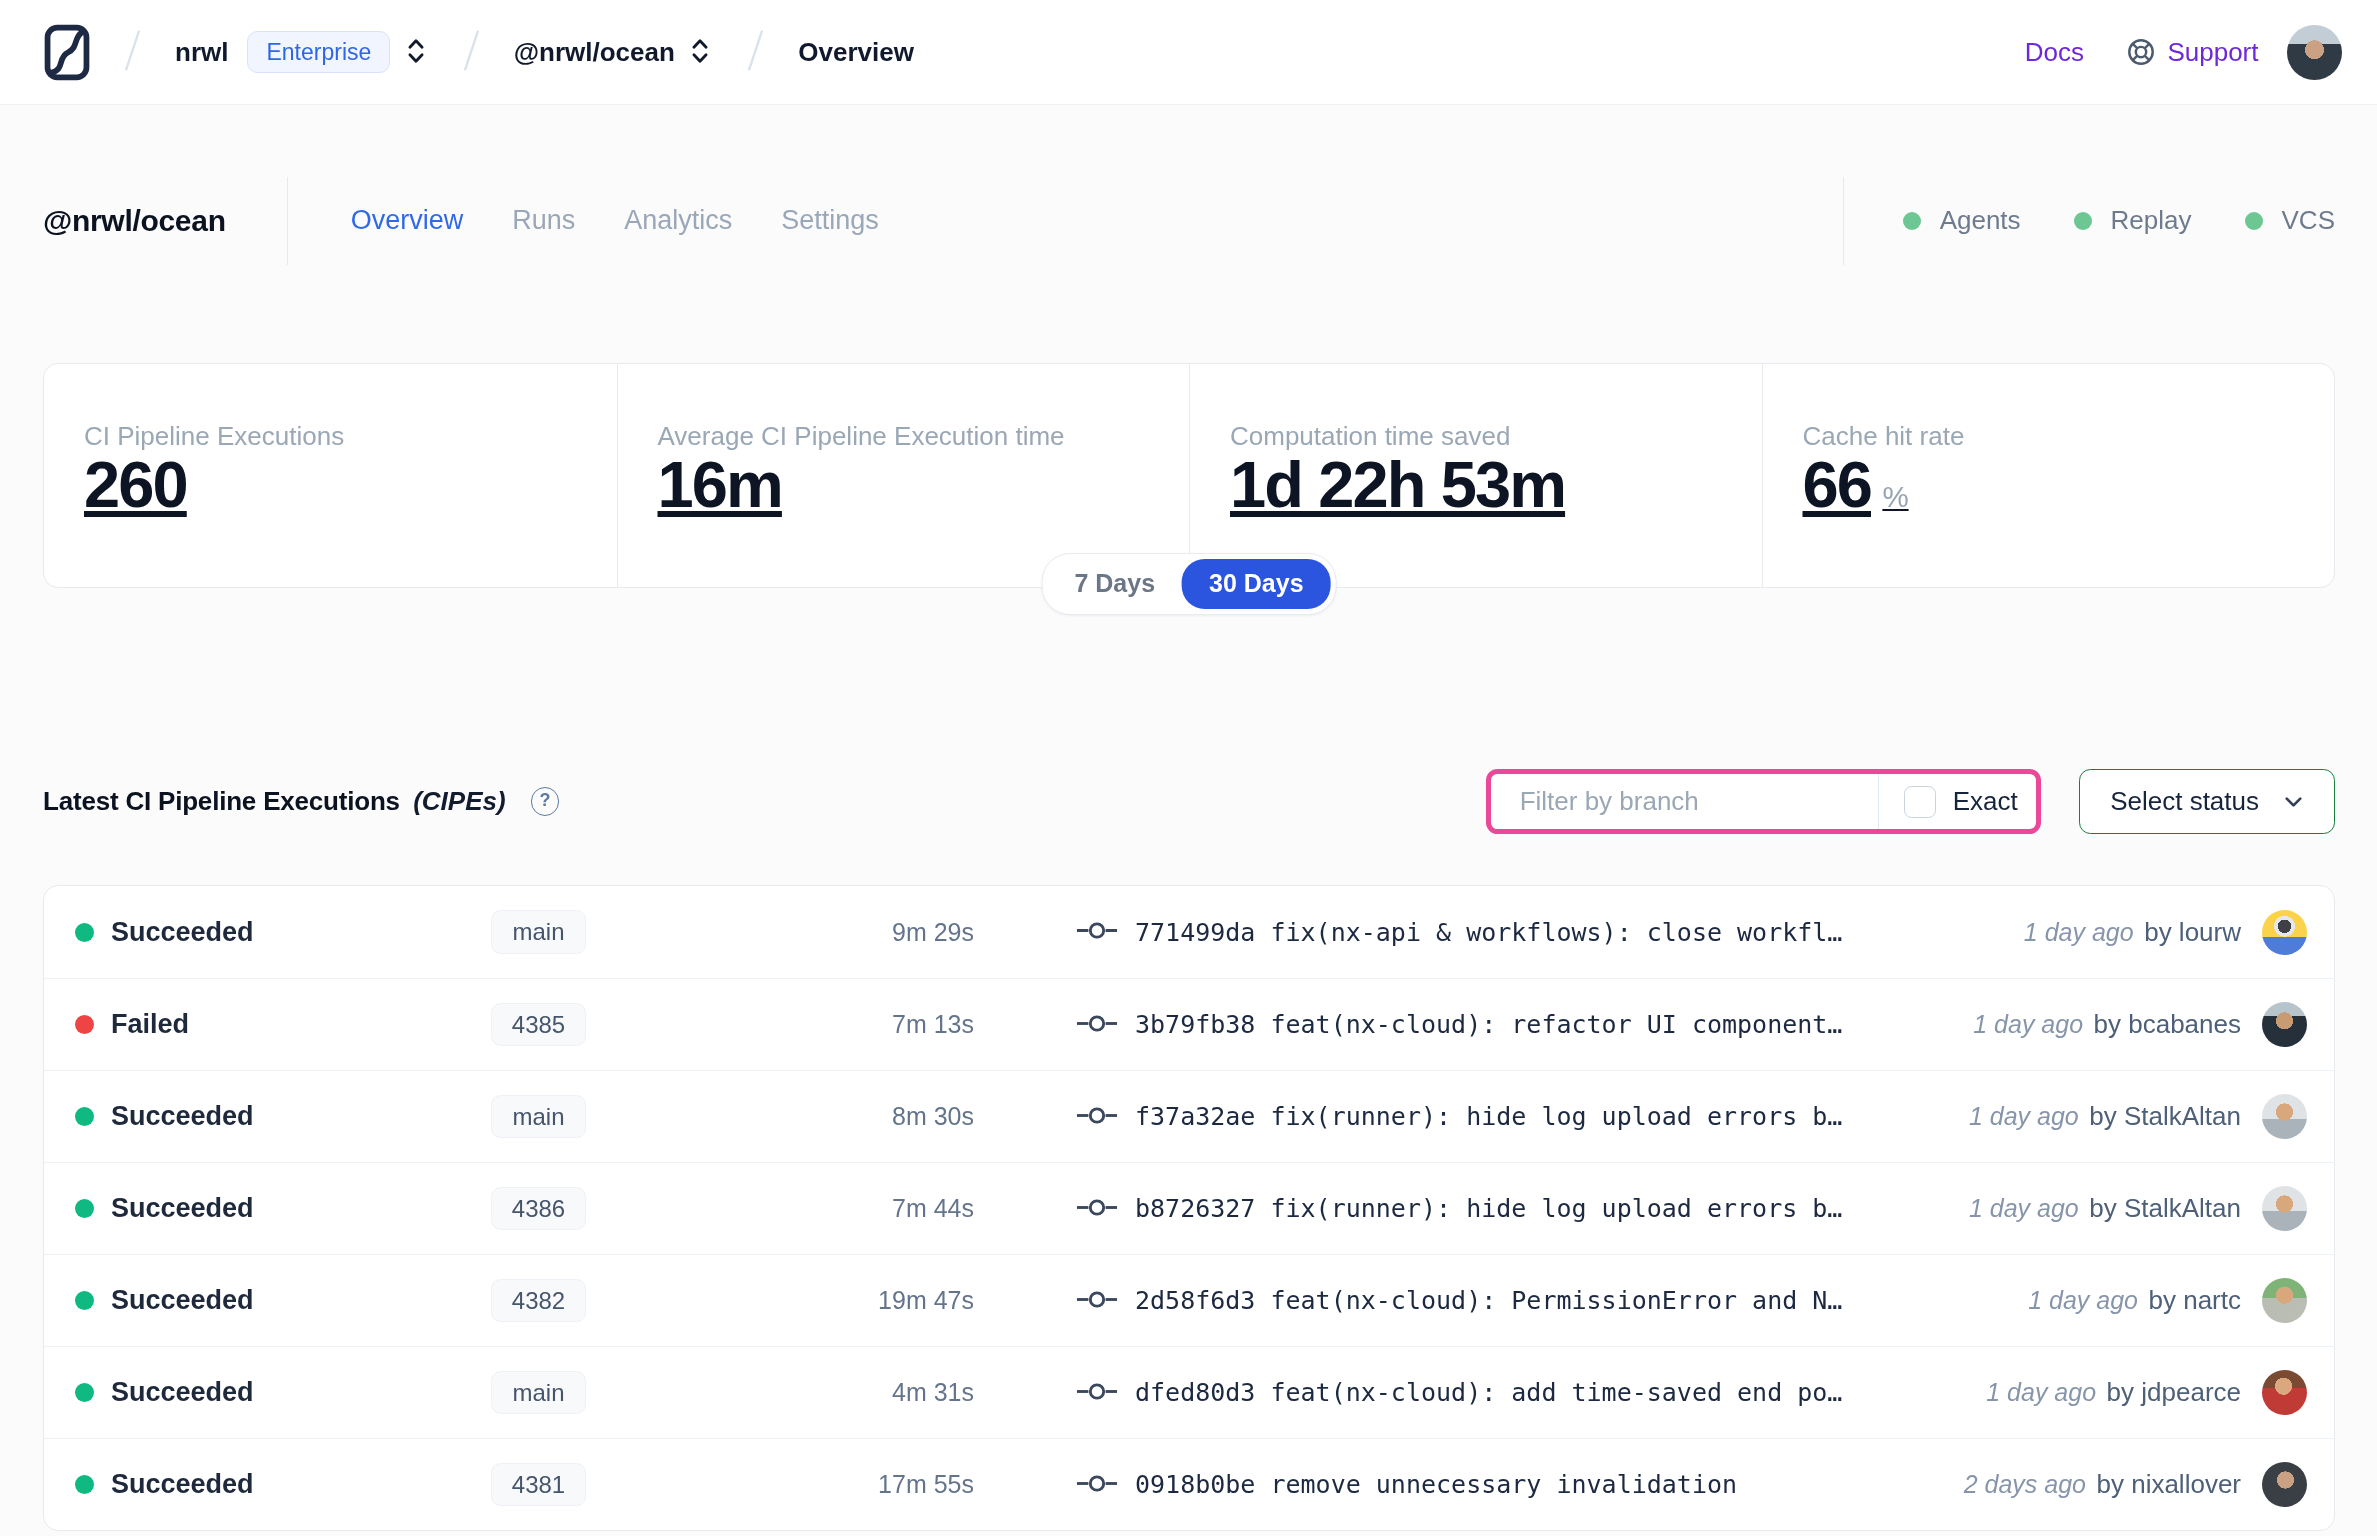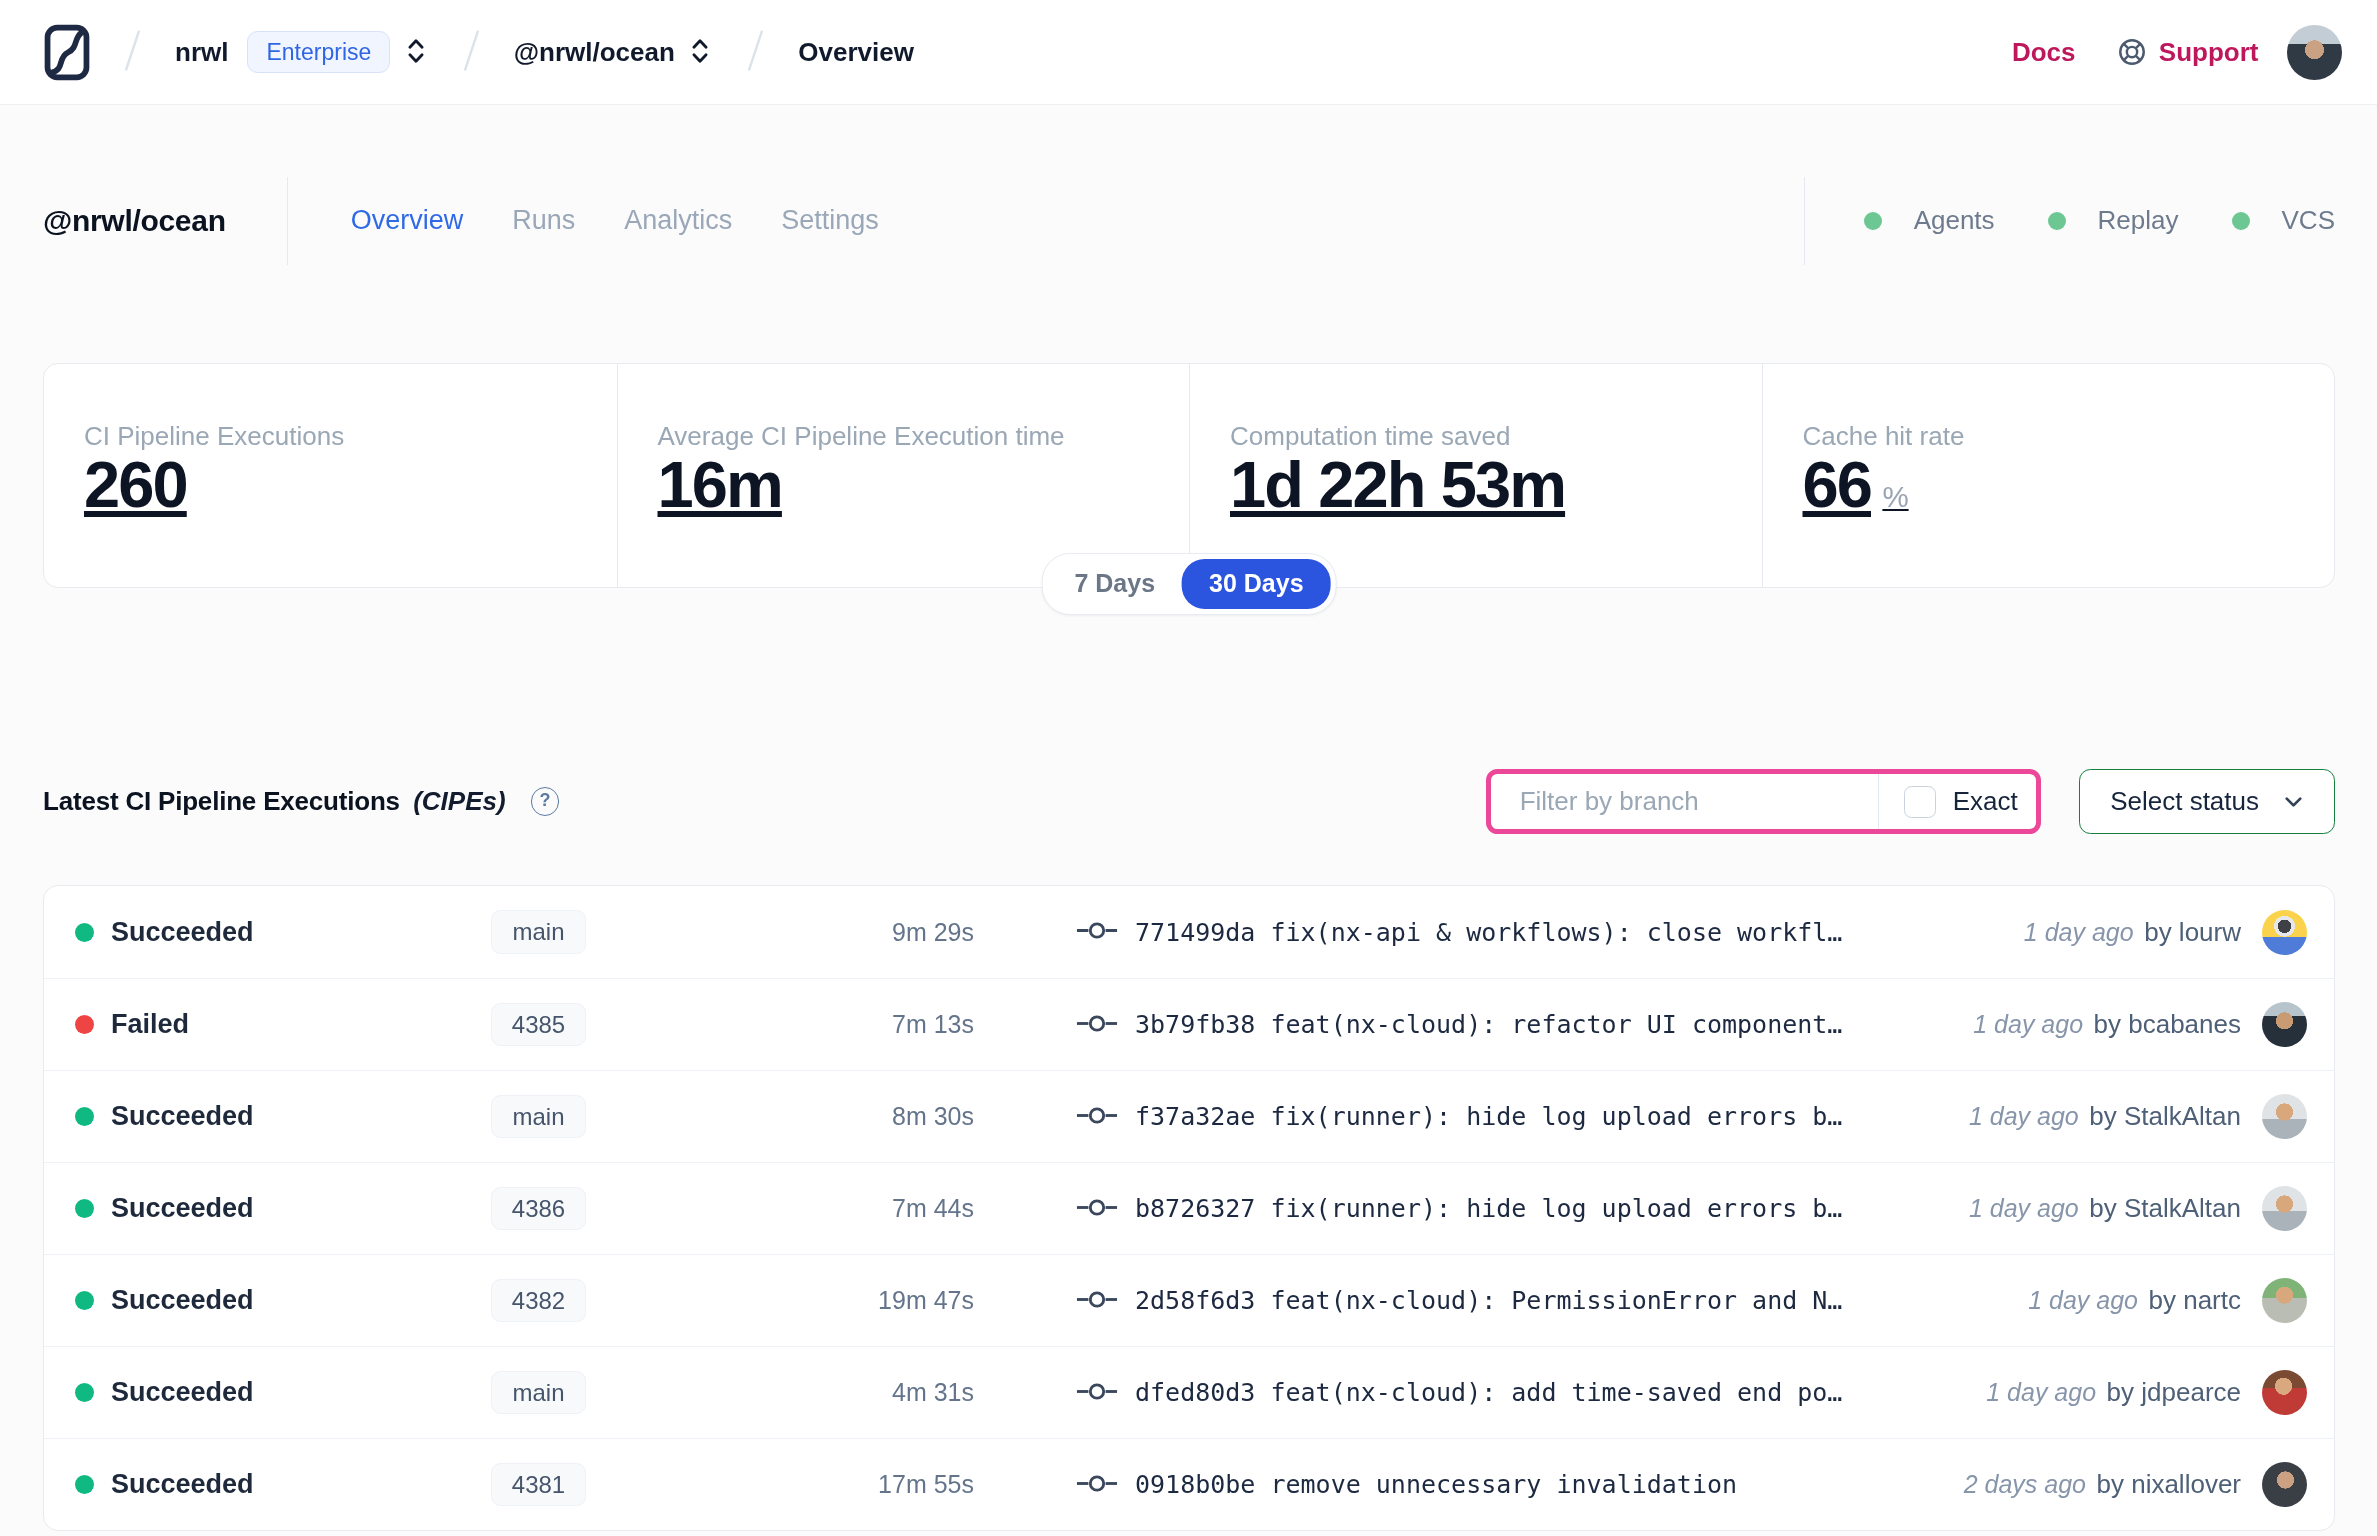--- a/index.html
+++ b/index.html
@@ -20,42 +20,42 @@
   }
   .logo { width:46px; height:59px; display:block; }
   .crumb-sep { margin:0 32px; display:block; }
   .crumb { font-size:26px; font-weight:600; color:#111a2c; }
   .badge-enterprise {
     margin-left:19px; font-size:23px; font-weight:500; color:#2f66e4;
     background:#f1f5ff; border:1px solid #d7e1fb; border-radius:10.5px;
     padding:8.6px 18px; line-height:1;
   }
   .chev-ud { margin-left:12.4px; display:block; }
-  .nav-link { font-size:26px; font-weight:700; color:#be185d; text-decoration:none; }
+  .nav-link { font-size:26px; font-weight:400; color:#6d28d9; text-decoration:none; }
   .support-wrap { display:flex; align-items:center; margin-left:42px; }
   .support-wrap svg { margin-right:11.4px; display:block; }
   .avatar {
     border-radius:50%; display:inline-block; flex:none;
     background:#cbd5e1;
   }
   .avatar.top { width:55px; height:55px; margin-left:28.5px; }
 
   
   .page-header {
     margin:68px 43px 0 43px; height:95px;
     display:flex; align-items:center;
   }
   .ws-title { font-size:30px; font-weight:700; color:#0b1220; letter-spacing:-0.3px; }
   .vdiv { width:1px; height:88px; background:#e6e9ee; }
   .vdiv.t1 { margin-left:61px; }
   .tabs { display:flex; align-items:center; margin-left:63px; gap:49px; }
   .tab { font-size:27px; font-weight:500; color:#9aa7b8; cursor:pointer; }
   .tab.active { color:#2f6ae6; }
   .statuses { display:flex; align-items:center; margin-left:59px; gap:53px; }
-  .status-item { display:flex; align-items:center; gap:32px; }
+  .status-item { display:flex; align-items:center; gap:19px; }
   .status-item .gdot { width:18px; height:18px; border-radius:50%; background:#6cc793; }
   .status-item .slabel { font-size:26px; color:#6e7b8d; }
 
   
   .stats {
     position:relative; margin:95px 43px 0 43px; height:225px;
     background:#fff; border:1px solid #e7eaee; border-radius:15px;
     display:grid; grid-template-columns:repeat(4,1fr);
   }
   .stat-card { padding:57px 11px 0 40px; }

